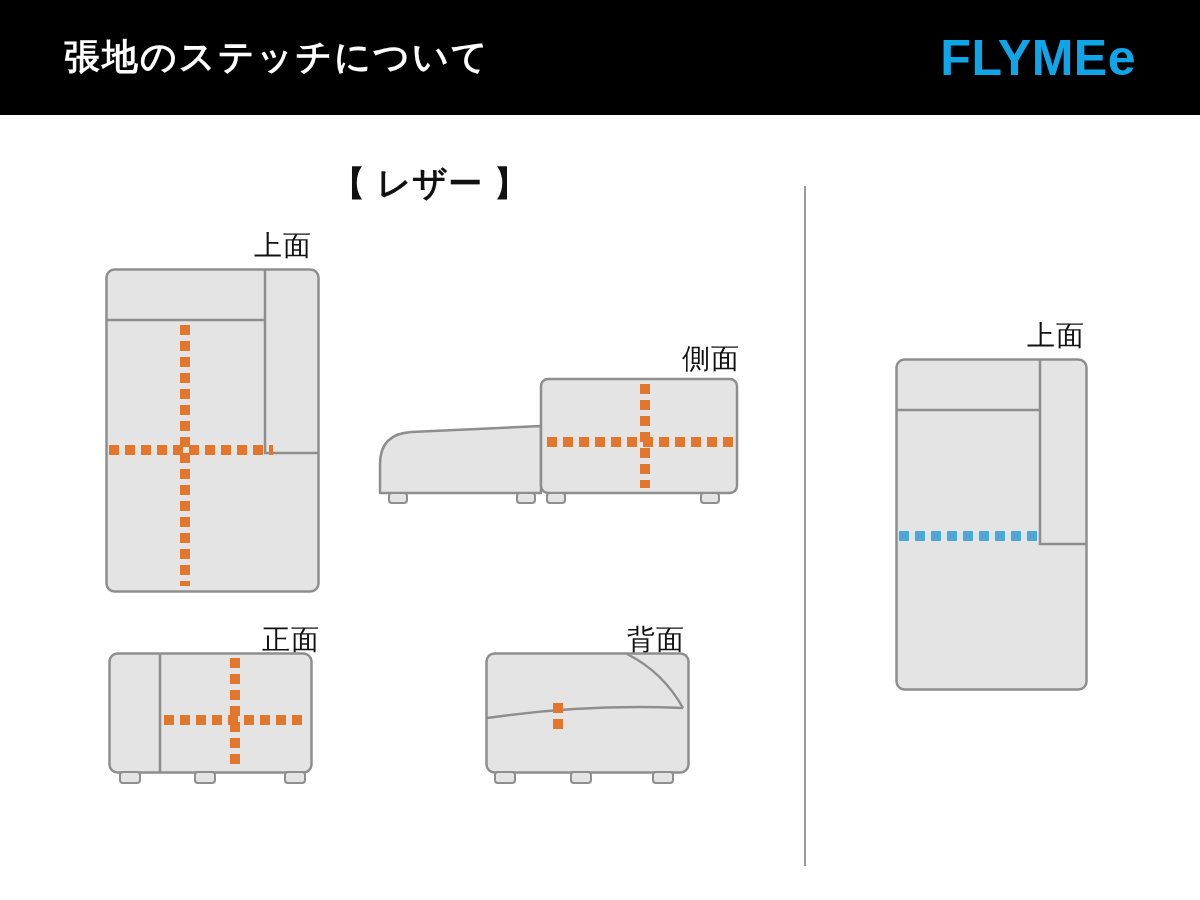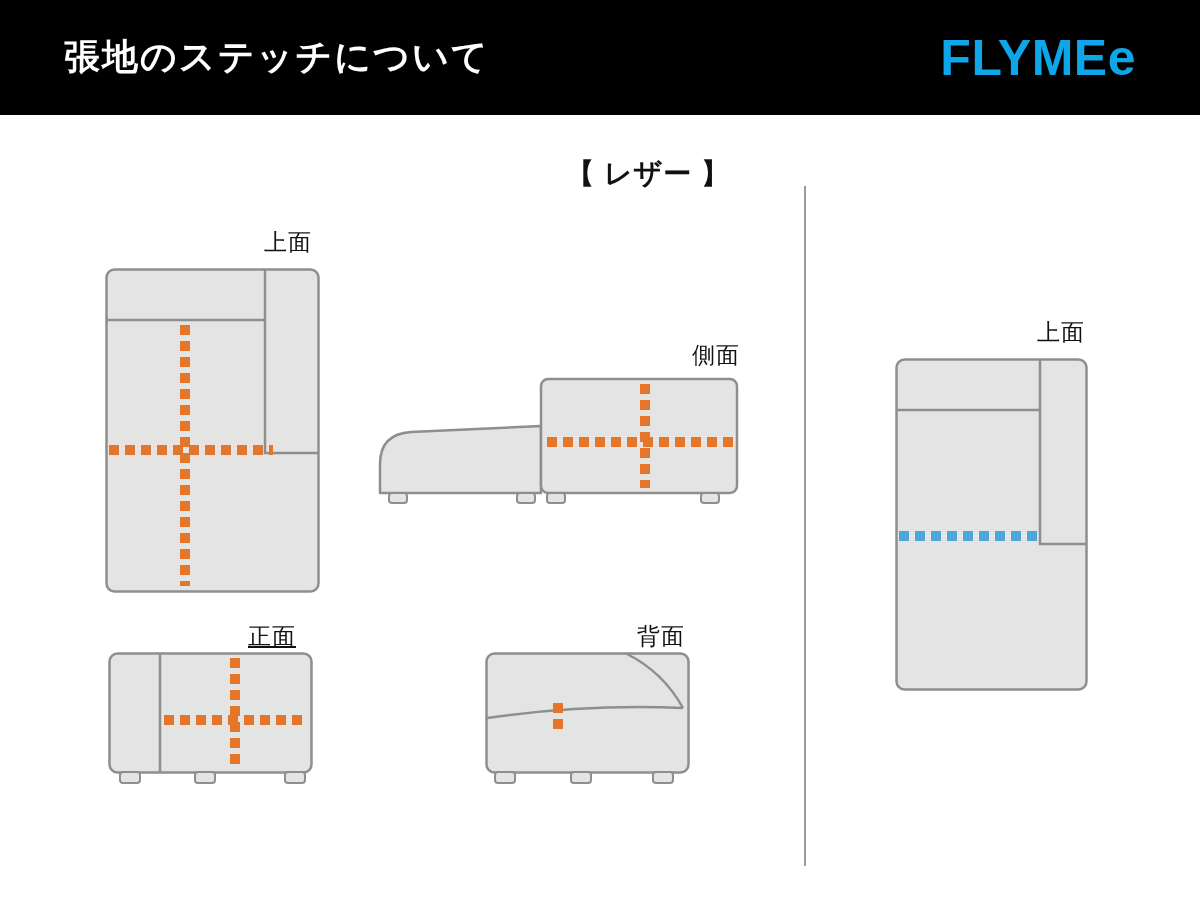--- a/index.html
+++ b/index.html
@@ -14,33 +14,33 @@
   }
   .header-title { color:#fff; font-size:36px; font-weight:bold; letter-spacing:2px; }
   .logo { color:#0ea5e9; font-size:50px; font-weight:bold; letter-spacing:0.5px; }
 
   .divider {
     position:absolute; left:804px; top:186px; width:2px; height:680px;
     background:var(--divider,#999);
   }
 
   .section-heading {
-    position:absolute; font-size:28px; font-weight:bold; color:var(--text,#111);
-    text-align:right; letter-spacing:1px;
+    position:absolute; font-size:34px; font-weight:bold; color:var(--text,#111);
+    text-align:center; letter-spacing:1px;margin-top:6px;
   }
   .heading-leather { left:130px; top:155px; width:600px; }
   .heading-fabric  { left:854px; top:153px; width:250px; }
 
   .view-label {
-    position:absolute; font-size:23px; color:var(--text,#111);
+    position:absolute; font-size:28px; color:var(--text,#111);
     width:84px; text-align:right; letter-spacing:1px;
   }
   .label-leather-top  { left:228px;  top:227px; }
   .label-leather-side { left:656px;  top:340px; }
-  .label-leather-front{ left:212px;  top:621px;text-decoration:underline; }
+  .label-leather-front{ left:236px;  top:621px; }
   .label-leather-back { left:601px;  top:621px; }
   .label-fabric-top   { left:1001px; top:317px; }
 
   .diagram { position:absolute; }
   .dg-leather-top   { left:105px; top:268px; }
   .dg-leather-side  { left:375px; top:376px; }
   .dg-leather-front { left:108px; top:652px; }
   .dg-leather-back  { left:485px; top:652px; }
   .dg-fabric-top    { left:895px; top:358px; }
 

